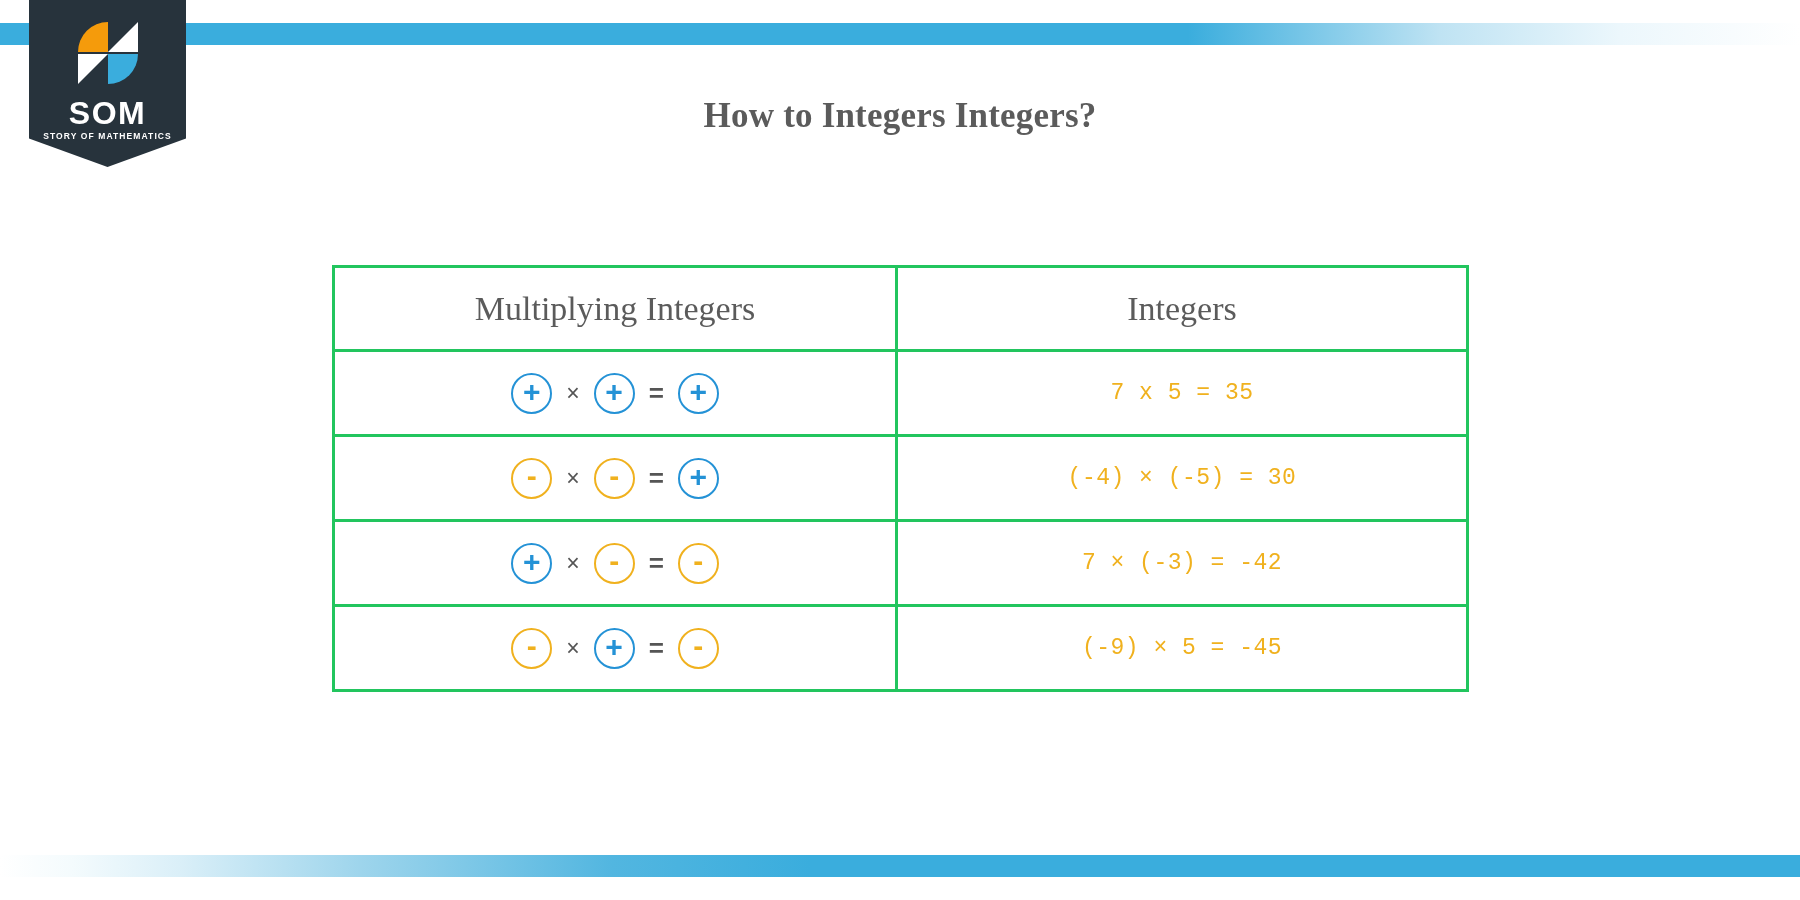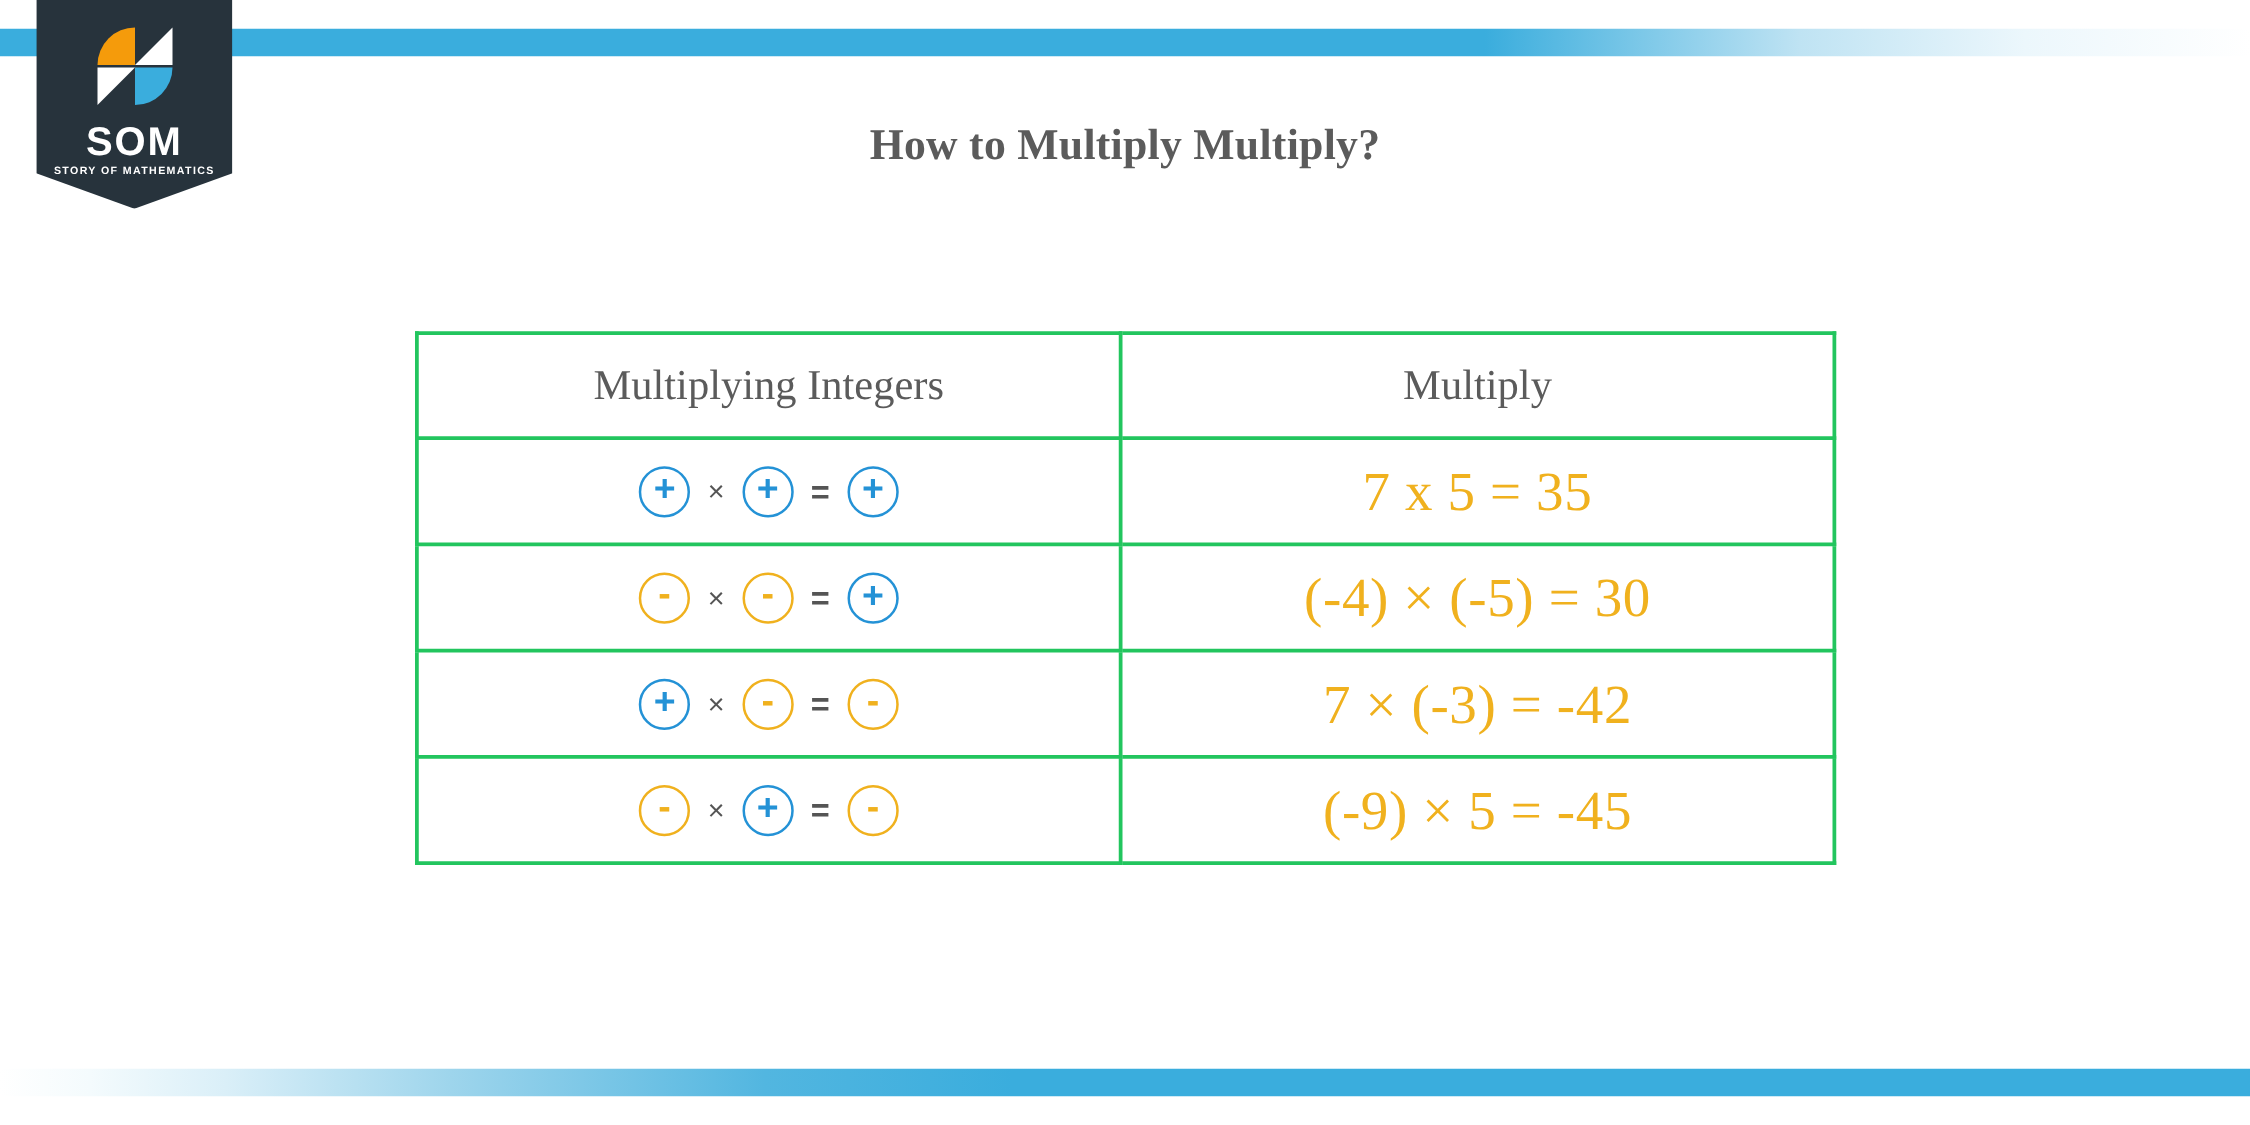--- a/index.html
+++ b/index.html
@@ -186,22 +186,22 @@
     flex: none;
   }
 
   .op.eq {
     font-size: 26px;
     font-weight: bold;
   }
 
   
   .example {
-    font-family: Liberation Serif, serif;
-    font-size: 44px;
+    font-family: Liberation Mono, monospace;
+    font-size: 23px;
     color: #f0b11e;
     letter-spacing: 0.5px;
   }
 </style>
 </head>
 <body>
 
 <div id="slide">
 
   <div class="bar-top"></div>
@@ -213,31 +213,31 @@
         <path d="M32 2 A30 30 0 0 0 2 32 L32 32 Z" fill="#f59b0b"></path>
         <path d="M62 2 L32 32 L62 32 Z" fill="#ffffff"></path>
         <path d="M2 64 L32 34 L2 34 Z" fill="#ffffff"></path>
         <path d="M32 64 A30 30 0 0 0 62 34 L32 34 Z" fill="#3aaddd"></path>
       </svg>
     </span>
     <div class="logo-word">SOM</div>
     <div class="logo-tagline">STORY OF MATHEMATICS</div>
   </div>
 
-  <h1 class="slide-title">How to Multiply Multiply?</h1>
+  <h1 class="slide-title">How to Integers Integers?</h1>
 
   <table class="rules-table">
     <colgroup>
       <col class="col-rule">
       <col class="col-ex">
     </colgroup>
     <thead>
       <tr>
         <th>Multiplying Integers</th>
-        <th>Multiply</th>
+        <th>Integers</th>
       </tr>
     </thead>
     <tbody>
         <tr>
           <td>
             <div class="rule-expr">
               <span class="sign-chip pos">
                 <span>+</span>
               </span>
               <span class="op times">×</span>

